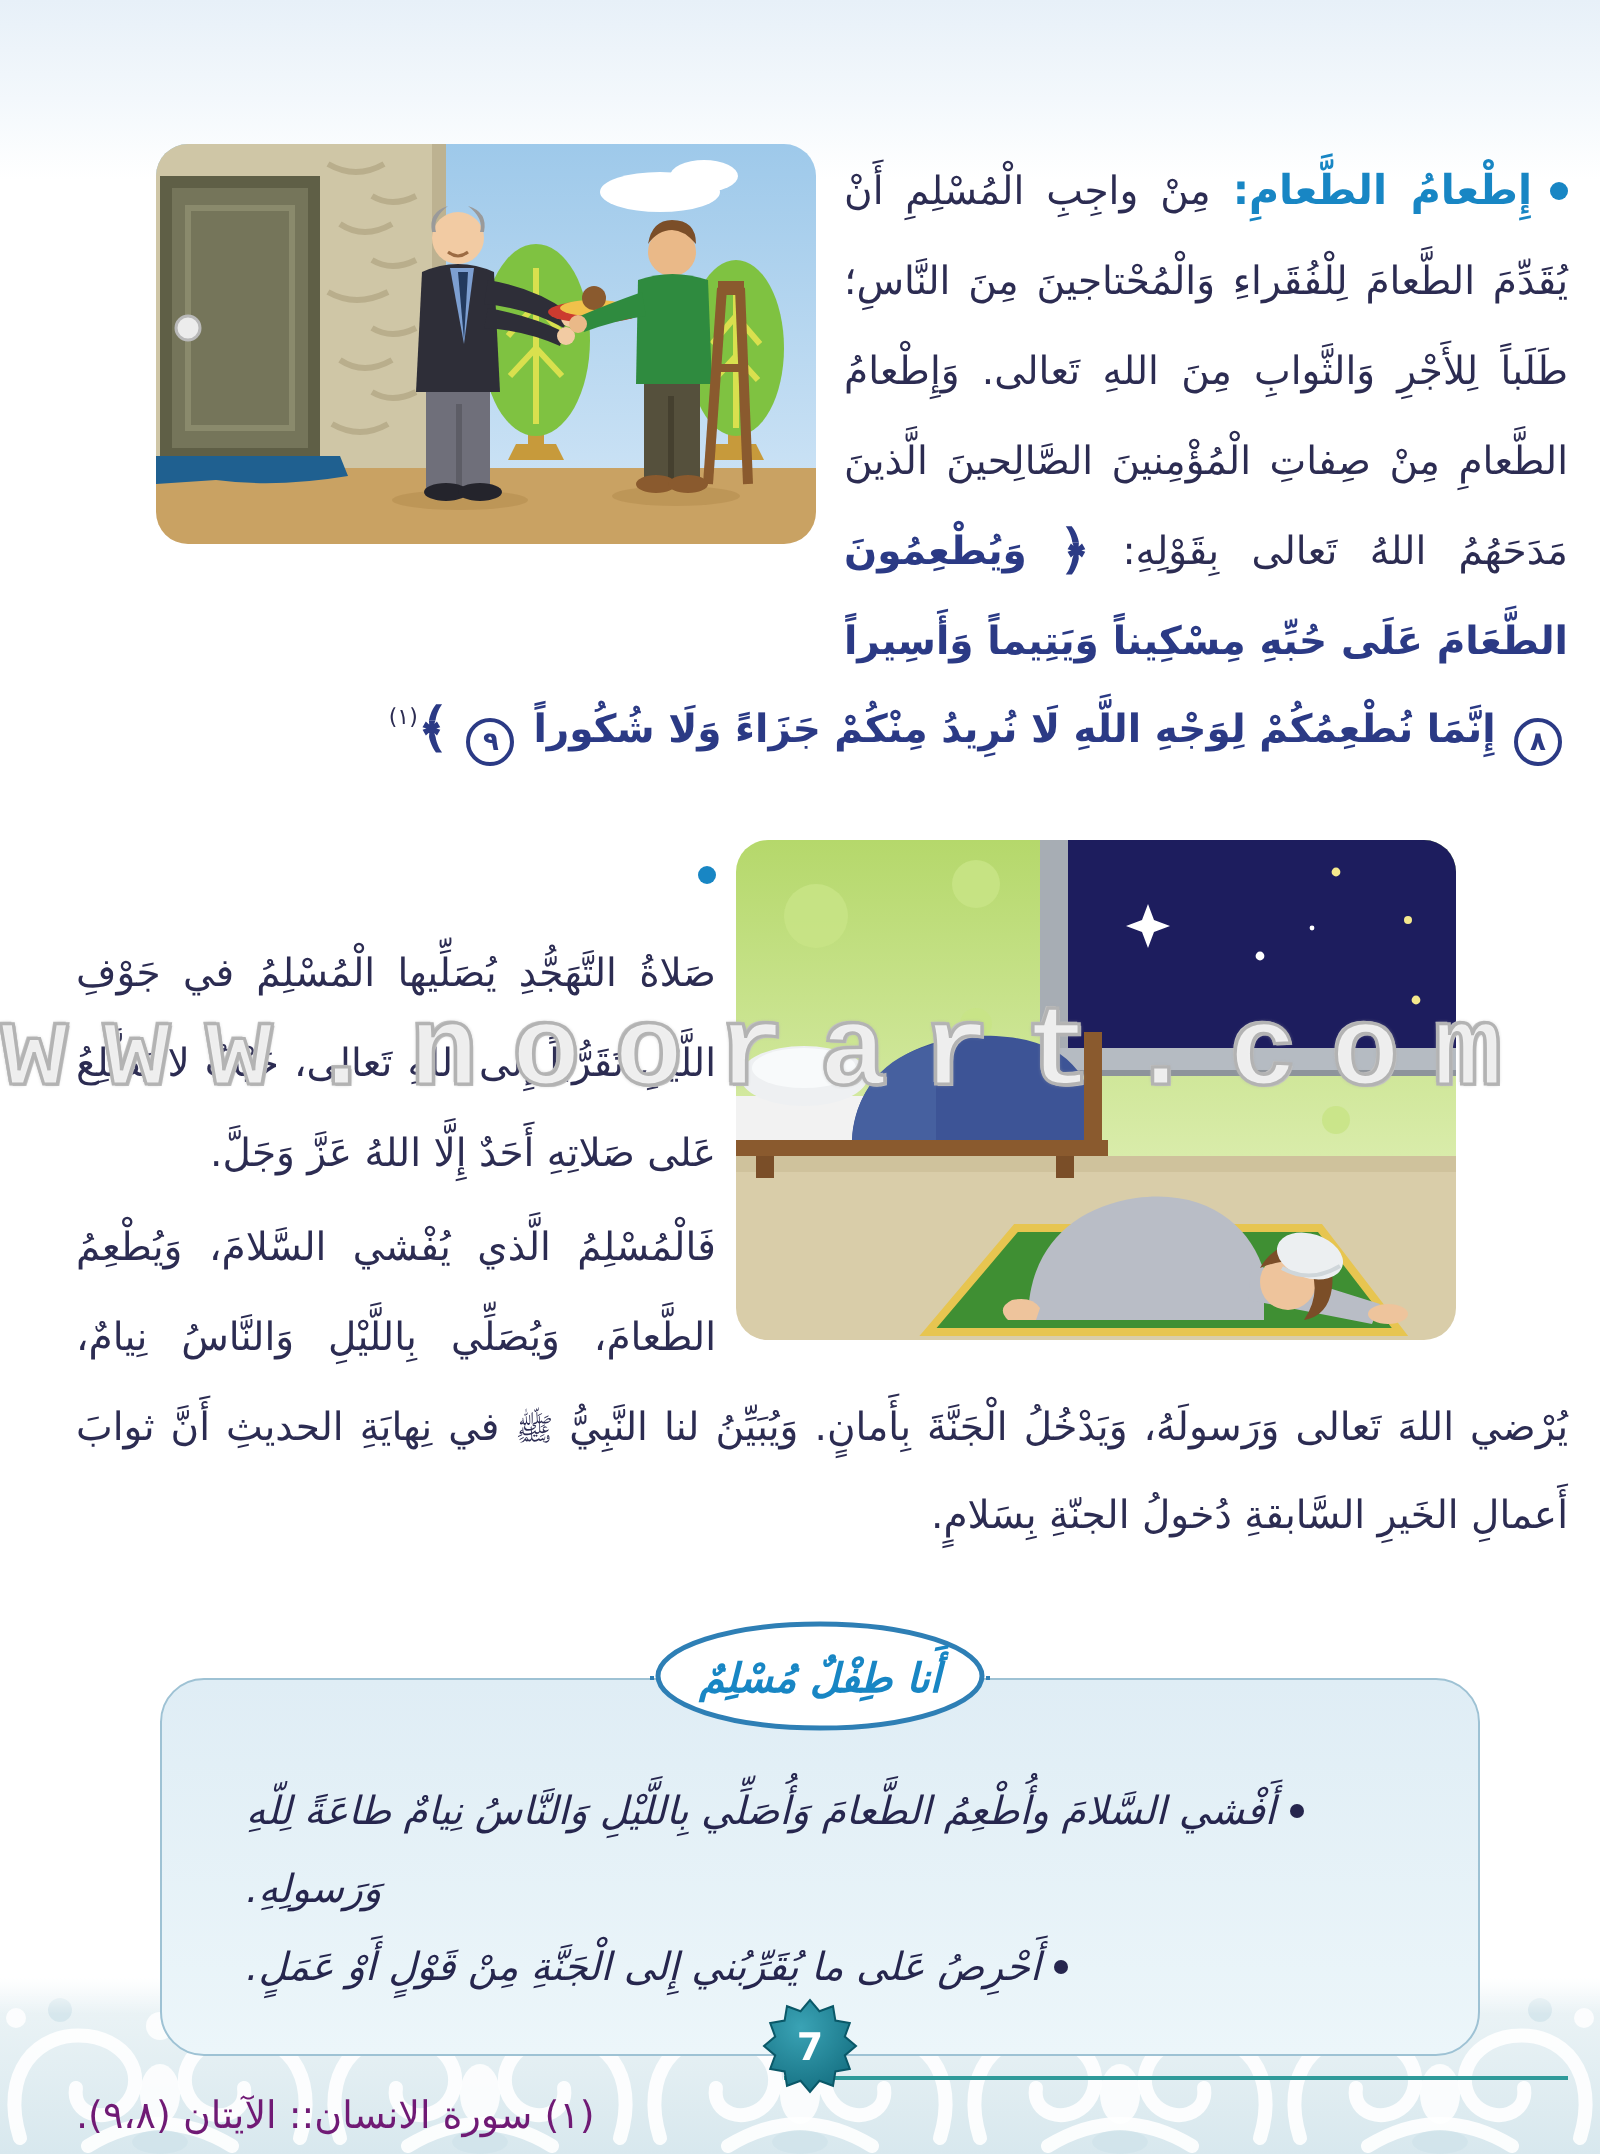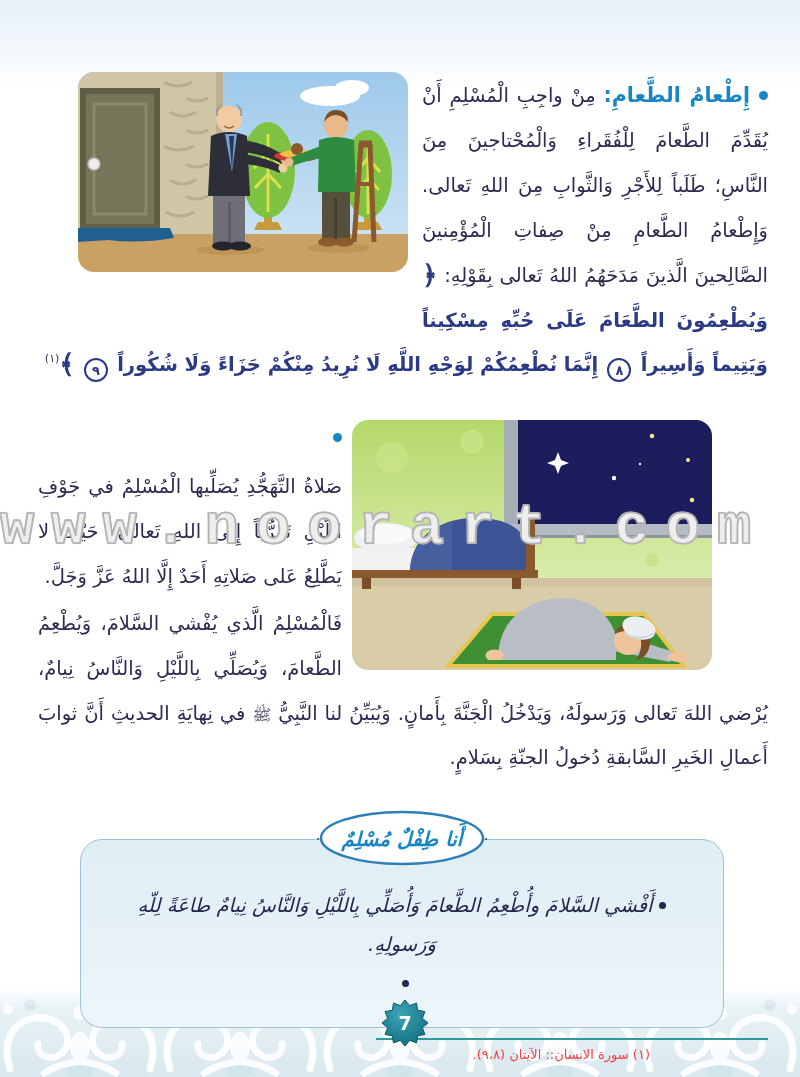--- a/index.html
+++ b/index.html
@@ -7,21 +7,21 @@
     width:800px;height:1077px;position:relative;overflow:hidden;
     background:#ffffff;
     font-family:"DejaVu Sans","Liberation Sans",sans-serif;
   }
   .top-glow{
     position:absolute;top:0;left:0;width:800px;height:90px;
     background:linear-gradient(180deg,#e7f0f8 0%,#f3f8fc 55%,#ffffff 100%);
   }
   .content{
     position:relative;z-index:2;
-    padding:72px 32px 0 28px;
+    padding:72px 16px 0 28px;
     direction:rtl;
     color:#2c2c52;
     margin-left:10px;
   }
   
   .illus1{
     float:left;width:330px;height:200px;
     margin:0 14px 30px 40px;
     border-radius:16px;overflow:hidden;
   }
@@ -58,31 +58,31 @@
   .box{
     border:1.5px solid #9ec2d4;border-radius:22px;
     background:linear-gradient(180deg,#dfedf5 0%,#ecf6fa 100%);
     padding:46px 42px 24px;
   }
   .box-label{
     position:absolute;top:-30px;left:50%;transform:translateX(-50%);
     width:170px;height:58px;
   }
   .box-line{
-    font-size:19.5px;line-height:2.0;text-align:center;color:#26264e;
+    font-size:19.5px;line-height:2.0;text-align:left;color:#26264e;
   }
   .dot2{
     display:inline-block;width:7px;height:7px;border-radius:50%;
     background:#26264e;margin-inline-end:7px;vertical-align:3px;
   }
   
   .fn-wrap{margin-top:10px;}
   .fn-rule{width:392px;border-top:2px solid #2f9a9a;margin:0 0 0 auto;}
   .fn-text{
-    text-align:right;font-size:13px;color:#ef4444;
+    text-align:left;font-size:19px;color:#701a75;
     padding:7px 118px 0 0;direction:rtl;
   }
   
   .band{position:absolute;left:0;bottom:0;width:800px;height:88px;z-index:1;}
   .page-badge{position:absolute;left:381px;bottom:30px;width:48px;height:48px;z-index:3;}
   
   .watermark{
     position:absolute;top:496px;left:0;width:748px;z-index:50;
     font-family:"Liberation Mono","DejaVu Sans Mono",monospace;
     font-size:57px;font-weight:bold;letter-spacing:17px;
@@ -257,21 +257,21 @@
 
   <div class="box-wrap">
     <svg class="box-label" viewBox="0 0 170 58">
       <path d="M2,30 Q-20,30 -40,28" stroke="#2e7fb5" stroke-width="2" fill="none"></path>
       <path d="M168,30 Q190,30 210,28" stroke="#2e7fb5" stroke-width="2" fill="none"></path>
       <ellipse cx="85" cy="29" rx="81" ry="26" fill="#ffffff" stroke="#2e7fb5" stroke-width="2.5"></ellipse>
       <text x="85" y="37" text-anchor="middle" font-size="20" font-weight="bold" fill="#1886c4">أَنا طِفْلٌ مُسْلِمٌ</text>
     </svg>
     <div class="box">
       <div class="box-line"><span class="dot2"></span><span>أَفْشي السَّلامَ وأُطْعِمُ الطَّعامَ وَأُصَلِّي بِاللَّيْلِ وَالنَّاسُ نِيامٌ طاعَةً لِلّهِ وَرَسولِهِ.</span></div>
-      <div class="box-line"><span class="dot2"></span></div>
+      <div class="box-line"><span class="dot2"></span><span>أَحْرِصُ عَلى ما يُقَرِّبُني إِلى الْجَنَّةِ مِنْ قَوْلٍ أَوْ عَمَلٍ.</span></div>
     </div>
   </div>
 
   <div class="fn-wrap">
     <div class="fn-rule"></div>
     <div class="fn-text">(١) سورة الانسان:: الآيتان (٩،٨).</div>
   </div>
 
 </div>
 

